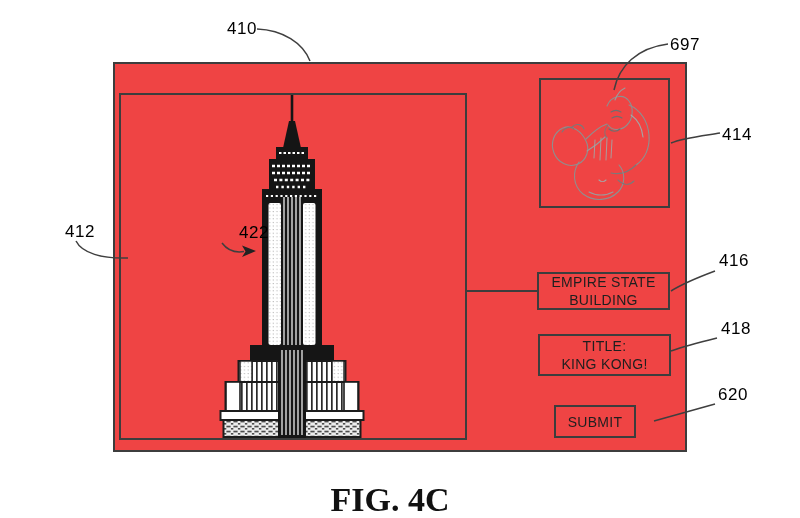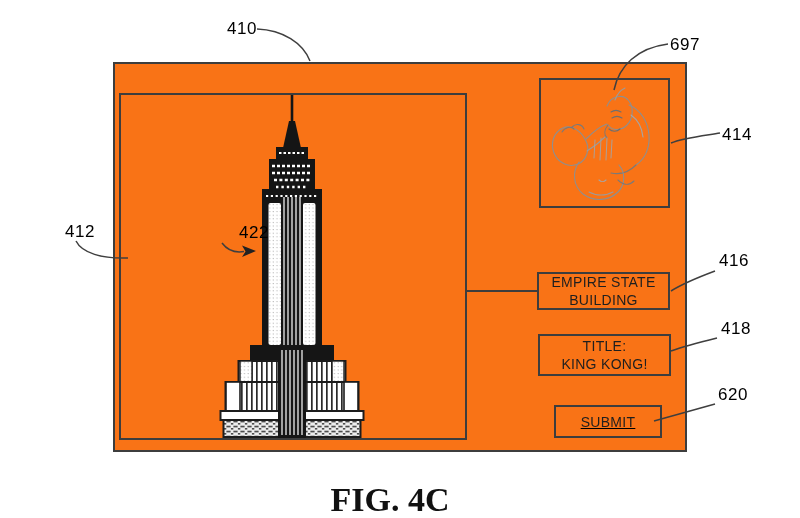--- a/index.html
+++ b/index.html
@@ -1,21 +1,21 @@
 <!DOCTYPE html>
 <html><head>
 <meta charset="utf-8">
 <style>
   html,body{margin:0;padding:0;background:#fff;}
   #canvas{
     position:relative;width:800px;height:518px;background:#ffffff;
     font-family:"Liberation Sans",sans-serif;overflow:hidden;
   }
   .box{
-    position:absolute;border:2px solid #3d3d3d;background:#f97316;box-sizing:border-box;
+    position:absolute;border:2px solid #3d3d3d;background:#ef4444;box-sizing:border-box;
   }
   .callout{
     position:absolute;font-size:17px;color:#000000;line-height:14px;letter-spacing:.5px;
   }
   .boxtext{
     display:flex;flex-direction:column;justify-content:center;align-items:center;
     width:100%;height:100%;font-size:14px;line-height:18px;color:#1f1f1f;
     text-align:center;letter-spacing:.3px;
   }
   #connector{position:absolute;left:465px;top:290px;width:73px;height:2px;background:#3d3d3d;}
@@ -137,21 +137,21 @@
     </div>
   </div>
 
   <div class="box" id="title-box" style="left:538px;top:334px;width:133px;height:42px;">
     <div class="boxtext">
       <span>TITLE:</span>
       <span>KING KONG!</span>
     </div>
   </div>
 
-  <div class="box" id="submit-box" style="left:554px;top:405px;width:108px;height:33px;text-decoration:underline;">
+  <div class="box" id="submit-box" style="left:554px;top:405px;width:82px;height:33px;">
     <div class="boxtext">
       <span>SUBMIT</span>
     </div>
   </div>
 
   <div id="connector"></div>
 
   <div class="callout" style="left:227px;top:22px;">410</div>
   <div class="callout" style="left:65px;top:225px;">412</div>
   <div class="callout" style="left:670px;top:38px;">697</div>

